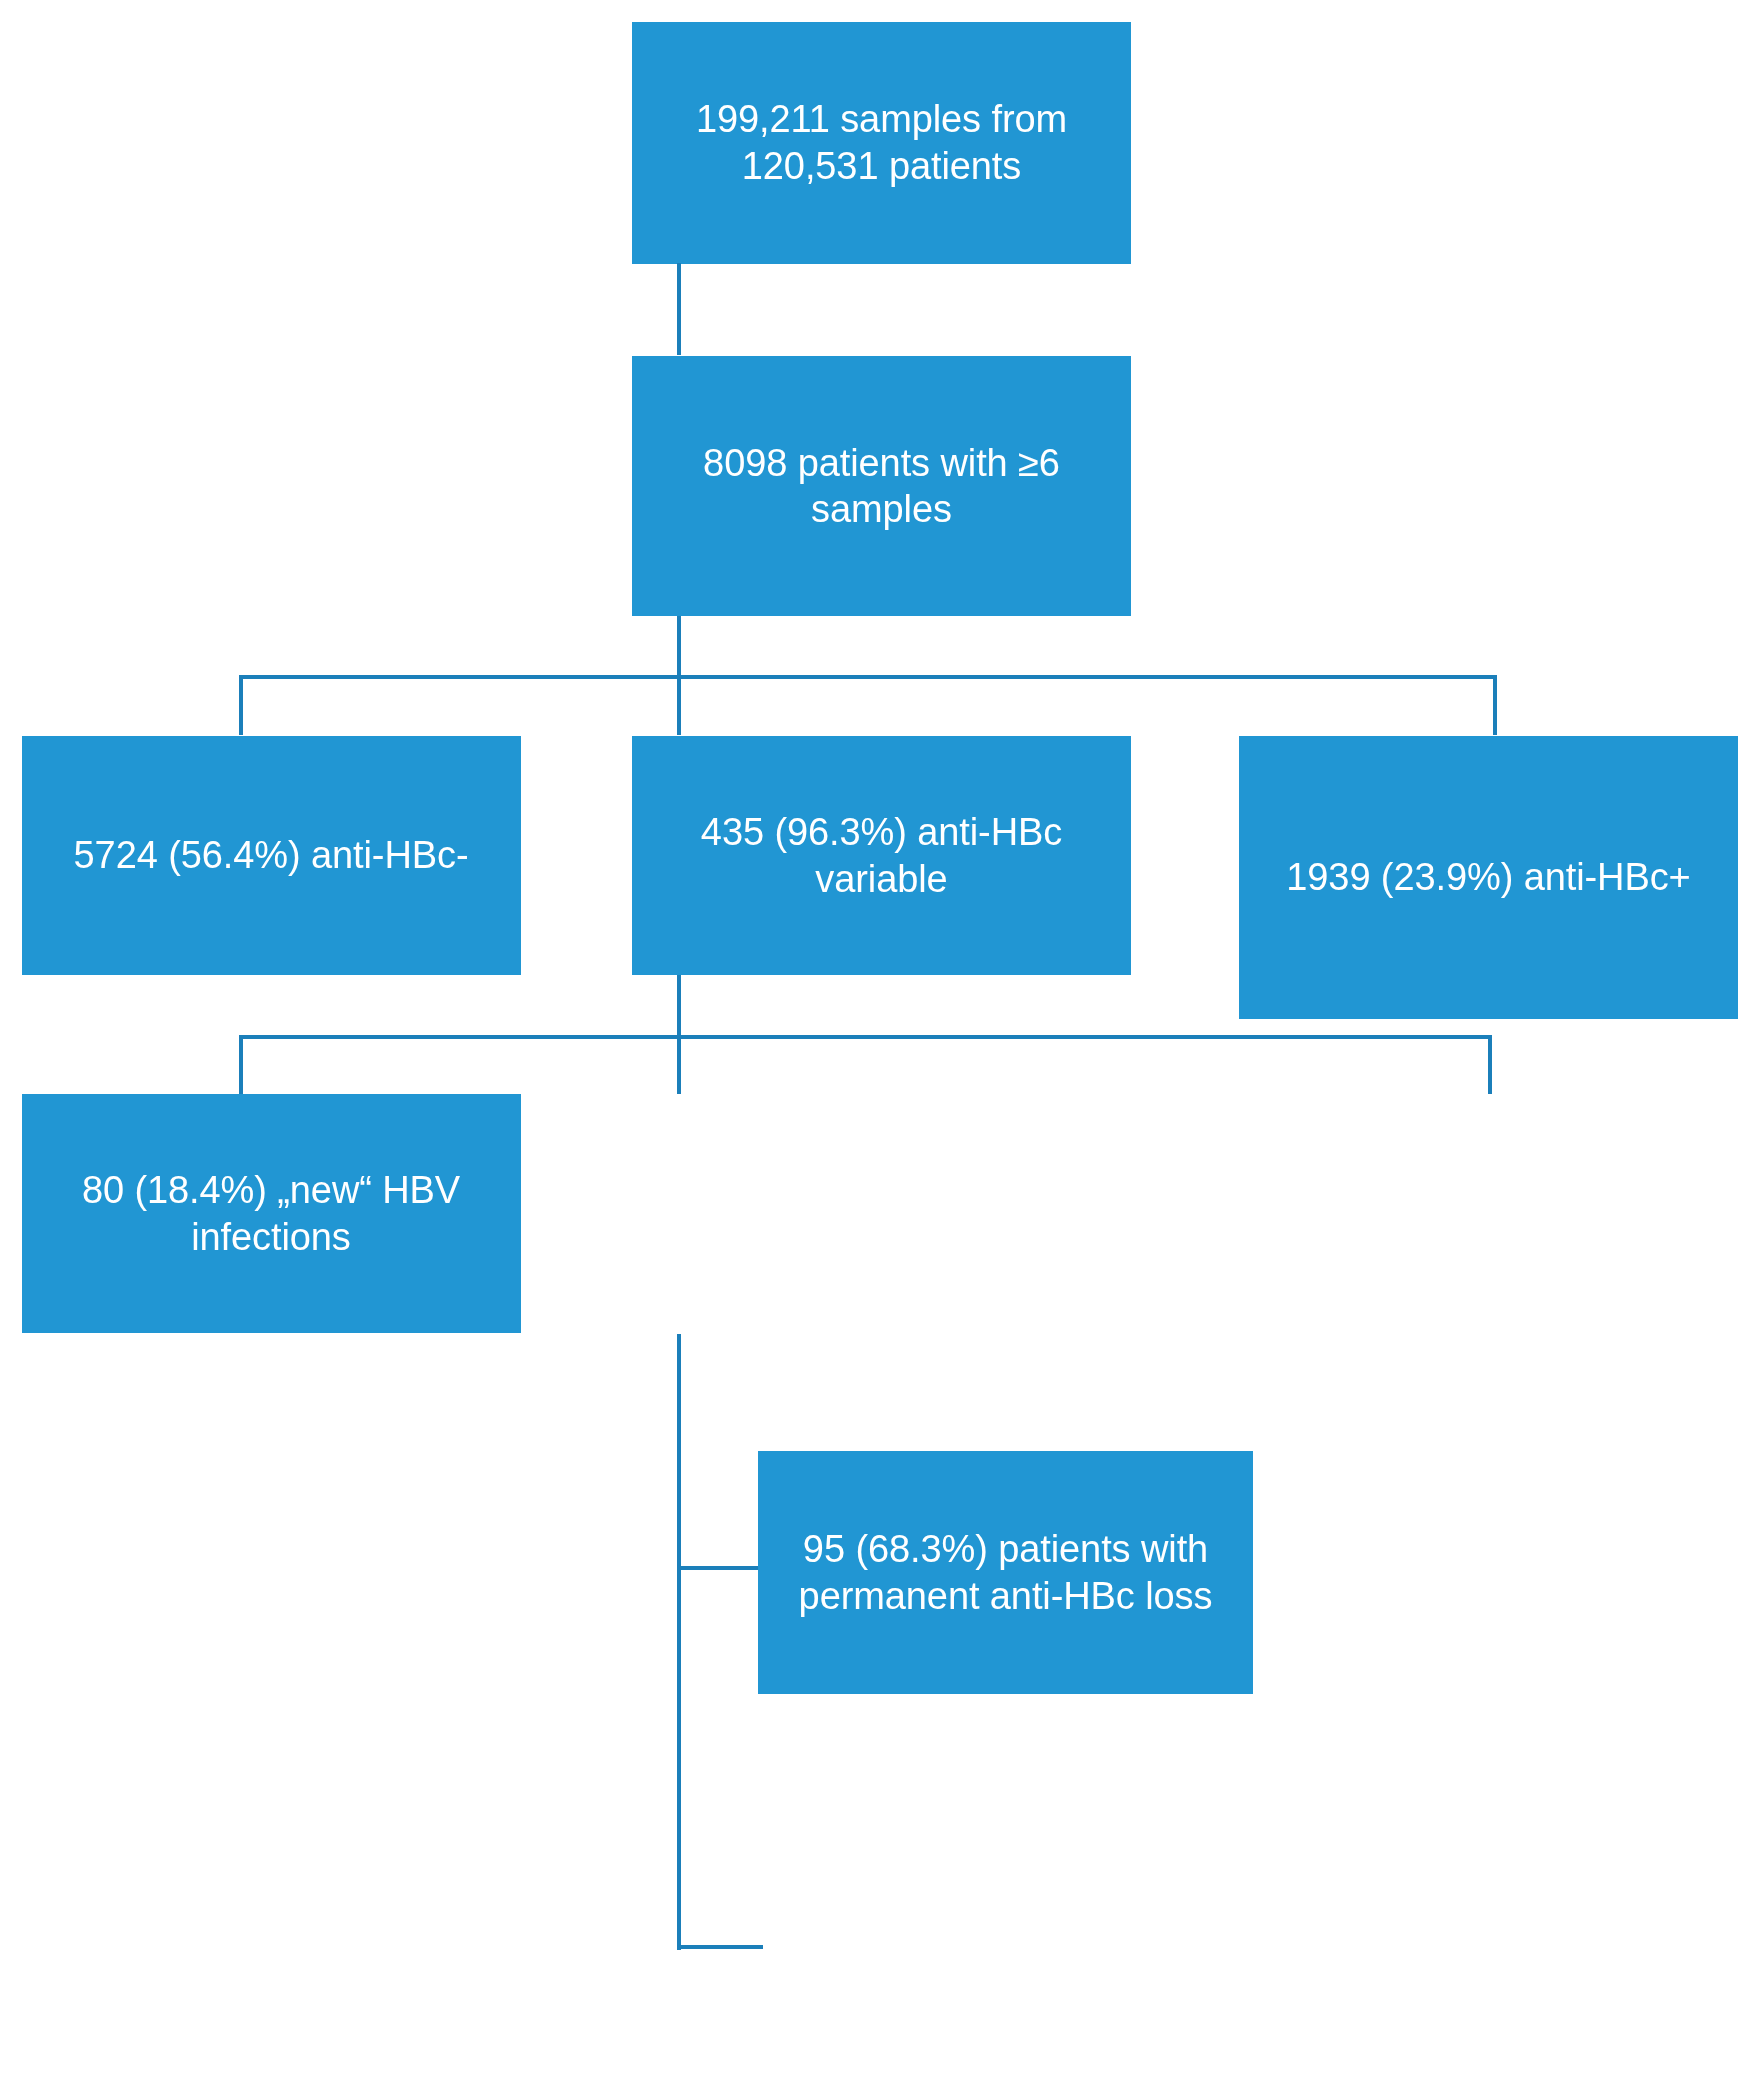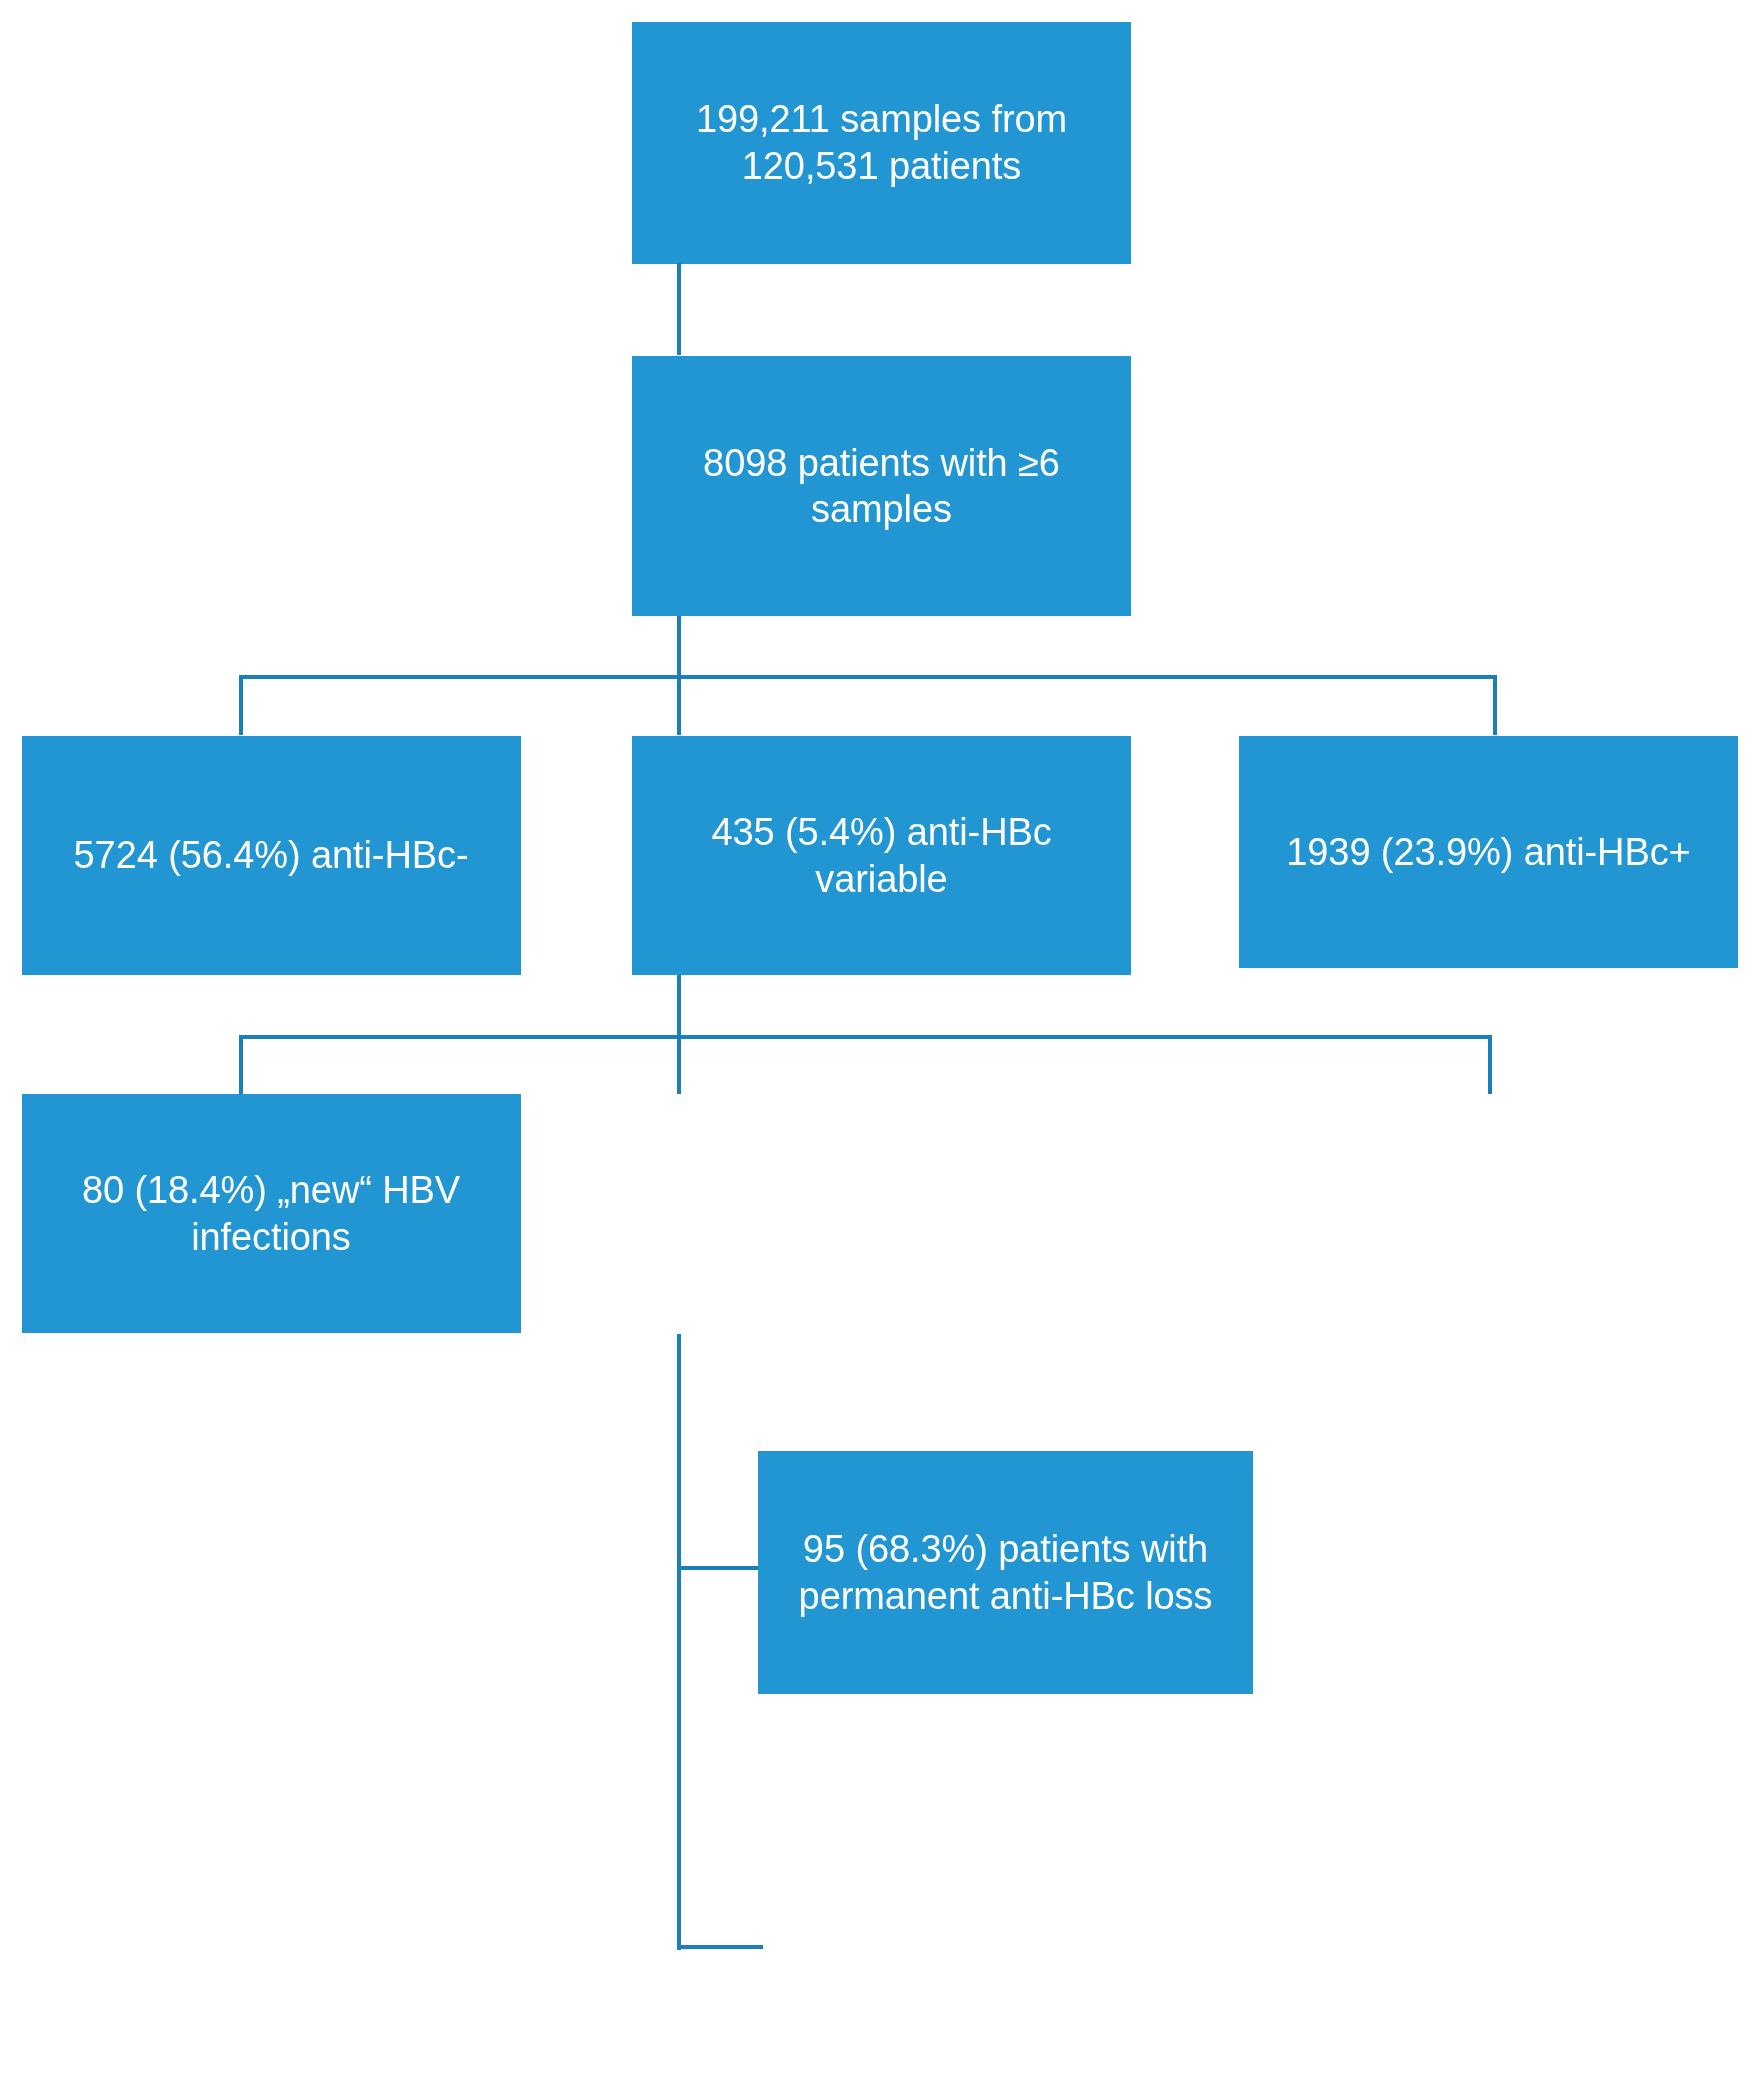--- a/index.html
+++ b/index.html
@@ -50,22 +50,22 @@
 
   <div class="node" style="left:632px; top:356px; width:499px; height:260px;">8098 patients with ≥6 samples</div>
 
   <div class="connector v" style="left:677px; top:616px; height:61px;"></div>
   <div class="connector h" style="left:239px; top:675px; width:1257px;"></div>
   <div class="connector v" style="left:239px; top:675px; height:60px;"></div>
   <div class="connector v" style="left:677px; top:675px; height:60px;"></div>
   <div class="connector v" style="left:1493px; top:675px; height:60px;"></div>
 
   <div class="node" style="left:21.5px; top:736px; width:499px; height:239px;">5724 (56.4%) anti-HBc-</div>
-  <div class="node" style="left:632px; top:736px; width:499px; height:239px;">435 (5.4%) anti-HBc variable</div>
-  <div class="node" style="left:1239px; top:736px; width:499px; height:232px;">1939 (23.9%) anti-HBc+</div>
+  <div class="node" style="left:632px; top:736px; width:499px; height:239px;">435 (96.3%) anti-HBc variable</div>
+  <div class="node" style="left:1239px; top:736px; width:499px; height:283px;">1939 (23.9%) anti-HBc+</div>
 
   <div class="connector v" style="left:677px; top:975px; height:61px;"></div>
   <div class="connector h" style="left:239px; top:1035px; width:1253px;"></div>
   <div class="connector v" style="left:239px; top:1035px; height:59px;"></div>
   <div class="connector v" style="left:677px; top:1035px; height:59px;"></div>
   <div class="connector v" style="left:1488px; top:1035px; height:59px;"></div>
 
   <div class="node" style="left:21.5px; top:1094px; width:499px; height:239px;">80 (18.4%) „new“ HBV infections</div>
 
   <div class="connector v" style="left:677px; top:1334px; height:616px;"></div>

